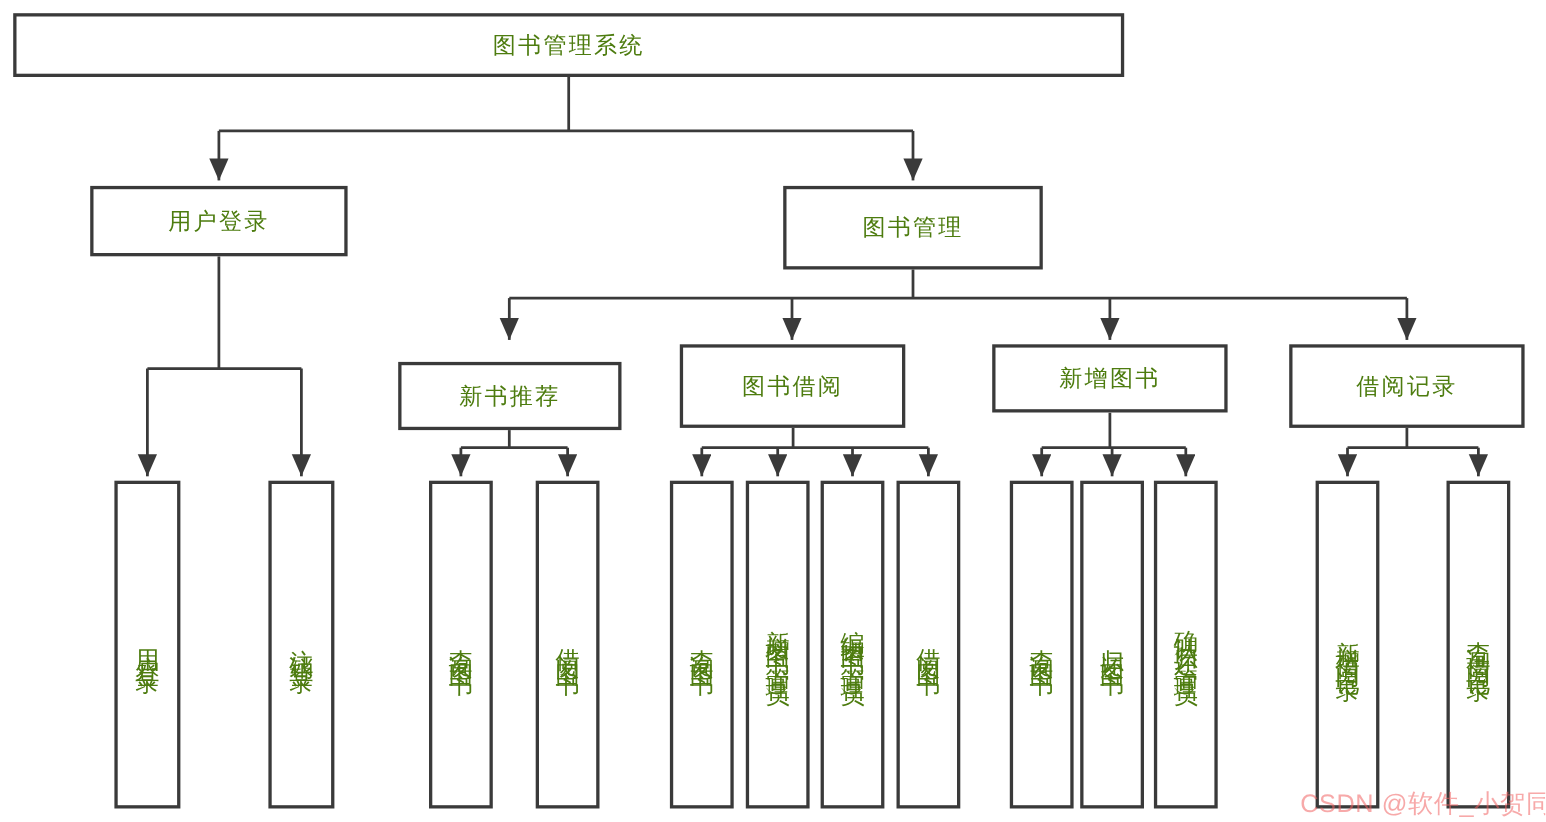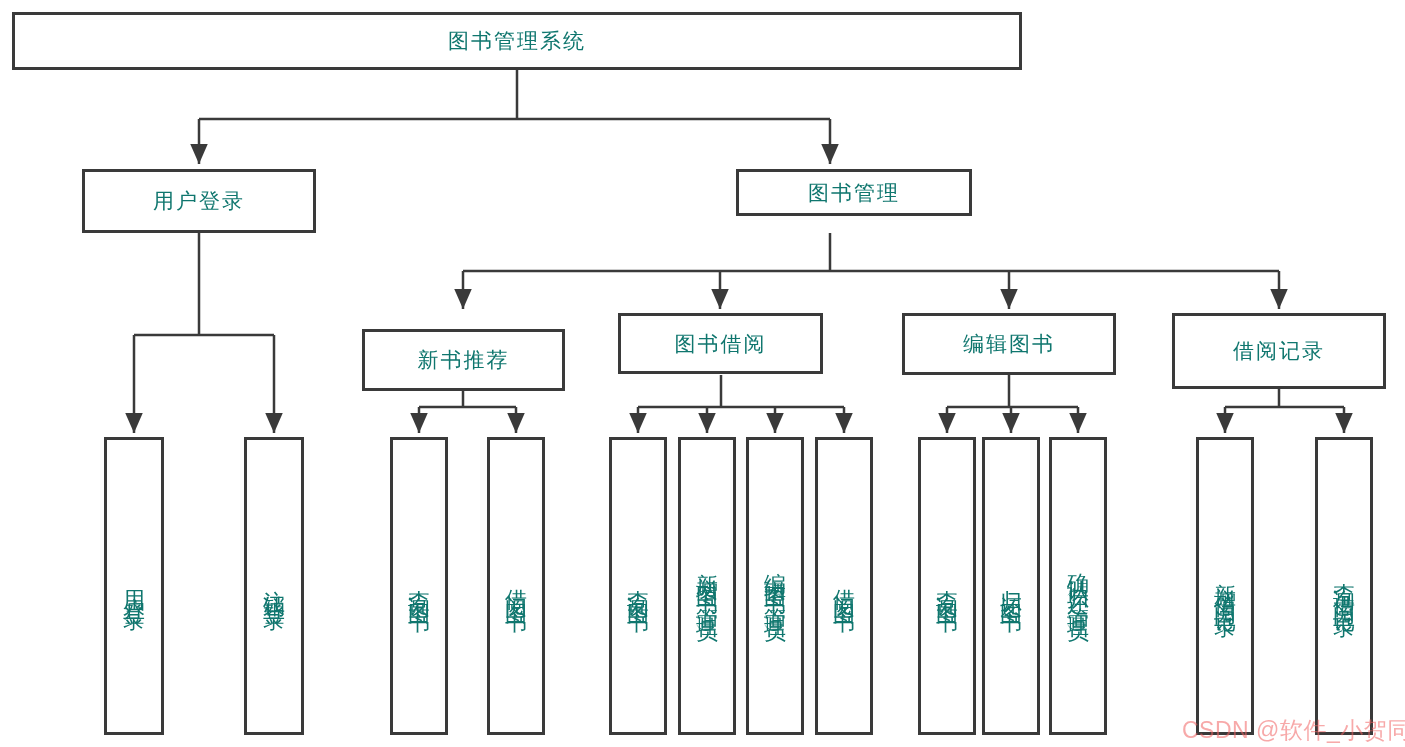--- a/index.html
+++ b/index.html
@@ -12,21 +12,21 @@
     position:relative;width:1405px;height:747px;background:#ffffff;
     font-family:"Liberation Sans", sans-serif;overflow:hidden;
   }
   .conn-svg{position:absolute;left:0;top:0;pointer-events:none;}
   .conn path{fill:none;stroke:var(--line);stroke-width:2.5;}
   .conn line{stroke:var(--line);stroke-width:2.5;}
   .ah-poly{fill:var(--line);}
   .node{
     position:absolute;border:3px solid var(--line);background:#ffffff;
     display:flex;align-items:center;justify-content:center;
-    color:#0f766e;
+    color:#4d7c0f;
   }
   .h-node{font-size:21px;letter-spacing:2px;}
   .v-node{
     writing-mode:vertical-rl;
     font-size:22px;letter-spacing:7px;line-height:1;
   }
   .watermark{
     position:absolute;left:1182px;top:715px;z-index:5;
     font-size:23px;letter-spacing:0.5px;white-space:nowrap;
     color:var(--watermark);
@@ -76,25 +76,25 @@
 
       <path d="M1279 375 V407 M1225 407 H1344"></path>
       <line x1="1225" y1="407" x2="1225" y2="433" marker-end="url(#ah)"></line>
       <line x1="1344" y1="407" x2="1344" y2="433" marker-end="url(#ah)"></line>
     </g>
   </svg>
 
   <div class="node h-node" style="left:12px;top:12px;width:1010px;height:58px;">图书管理系统</div>
 
   <div class="node h-node" style="left:82px;top:169px;width:234px;height:64px;">用户登录</div>
-  <div class="node h-node" style="left:712px;top:169px;width:236px;height:47px;margin-left:24px;">图书管理</div>
+  <div class="node h-node" style="left:712px;top:169px;width:236px;height:76px;">图书管理</div>
 
   <div class="node h-node" style="left:362px;top:329px;width:203px;height:62px;">新书推荐</div>
-  <div class="node h-node" style="left:618px;top:313px;width:205px;height:61px;text-align:center;">图书借阅</div>
-  <div class="node h-node" style="left:902px;top:313px;width:214px;height:62px;">编辑图书</div>
+  <div class="node h-node" style="left:618px;top:313px;width:205px;height:76px;text-align:center;">图书借阅</div>
+  <div class="node h-node" style="left:902px;top:313px;width:214px;height:62px;">新增图书</div>
   <div class="node h-node" style="left:1172px;top:313px;width:214px;height:76px;">借阅记录</div>
 
   <div class="node v-node" style="left:104px;top:437px;width:60px;height:298px;">用户登录</div>
   <div class="node v-node" style="left:244px;top:437px;width:60px;height:298px;">注销登录</div>
 
   <div class="node v-node" style="left:390px;top:437px;width:58px;height:298px;">查询图书</div>
   <div class="node v-node" style="left:487px;top:437px;width:58px;height:298px;">借阅图书</div>
 
   <div class="node v-node" style="left:609px;top:437px;width:58px;height:298px;">查询图书</div>
   <div class="node v-node" style="left:678px;top:437px;width:58px;height:298px;">新增图书（管理员）</div>

